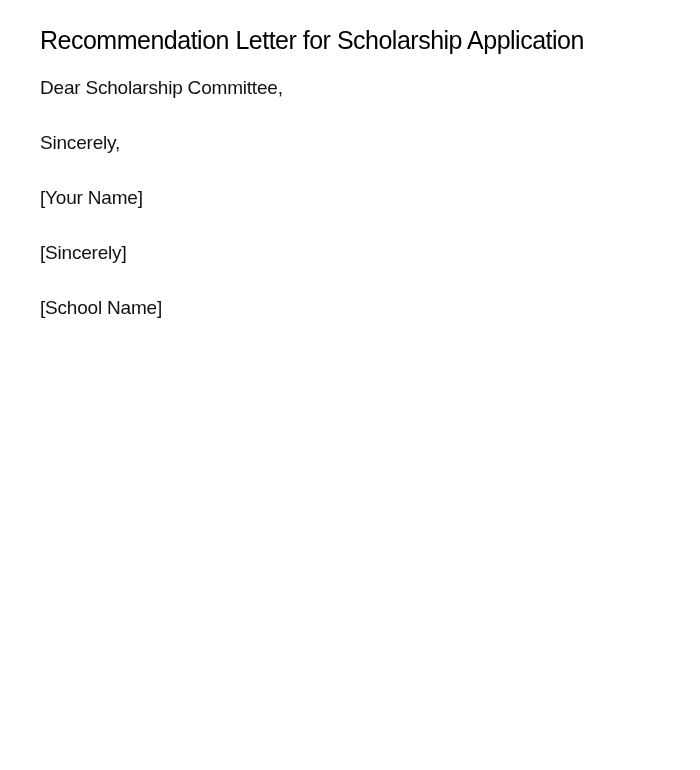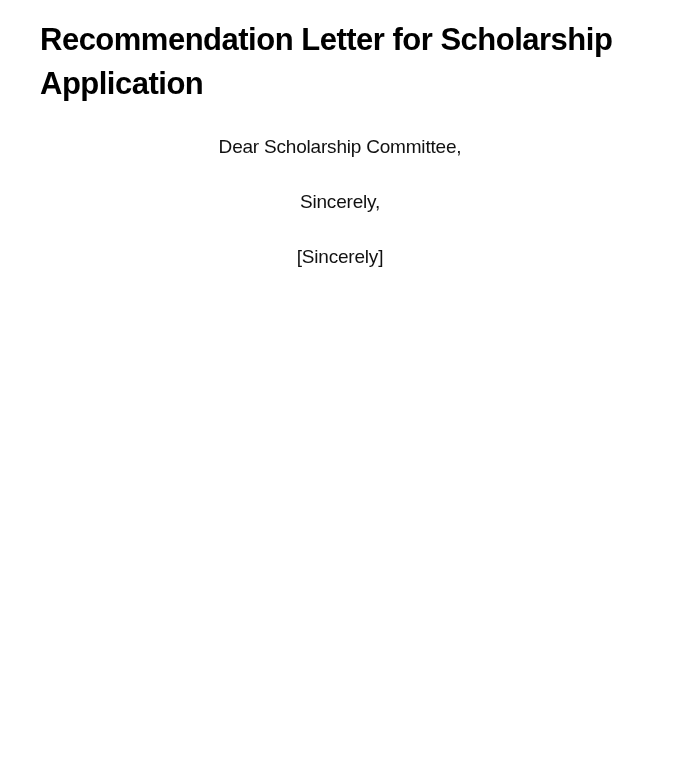--- a/index.html
+++ b/index.html
@@ -1,21 +1,23 @@
 <!DOCTYPE html>
 <html><head>
 <meta charset="utf-8">
 <style>
   html, body { margin: 0; padding: 0; background: #ffffff; }
   body { width: 700px; height: 770px; overflow: hidden; position: relative; }
   .page { position: absolute; left: 40px; top: 18px; width: 600px; color: #111111; font-family: "Liberation Sans", sans-serif; }
-  .title { font-size: 31px; font-weight: bold; line-height: 44px; margin: 0 0 23px 0; letter-spacing: -0.5px; color: #000; }
-  .p { font-size: 19px; line-height: 35px; margin: 0 0 20px 0; letter-spacing: -0.2px; text-align: center; }
+  .title { font-size: 25px; font-weight: normal; line-height: 44px; margin: 0 0 8px 0; letter-spacing: -0.5px; color: #000; }
+  .p { font-size: 19px; line-height: 35px; margin: 0 0 20px 0; letter-spacing: -0.2px; }
 </style>
 </head>
 <body>
 
 <div class="page">
   <h1 class="title">Recommendation Letter for Scholarship Application</h1>
   <p class="p">Dear Scholarship Committee,</p>
   <p class="p">Sincerely,</p>
+  <p class="p">[Your Name]</p>
   <p class="p">[Sincerely]</p>
+  <p class="p">[School Name]</p>
 </div>
 
 </body></html>

